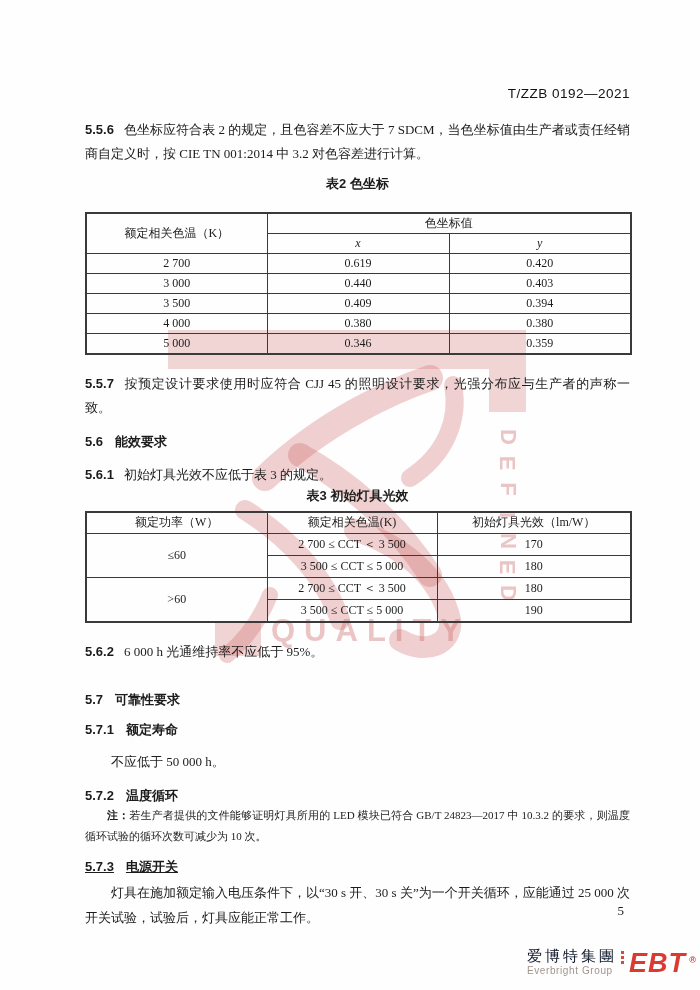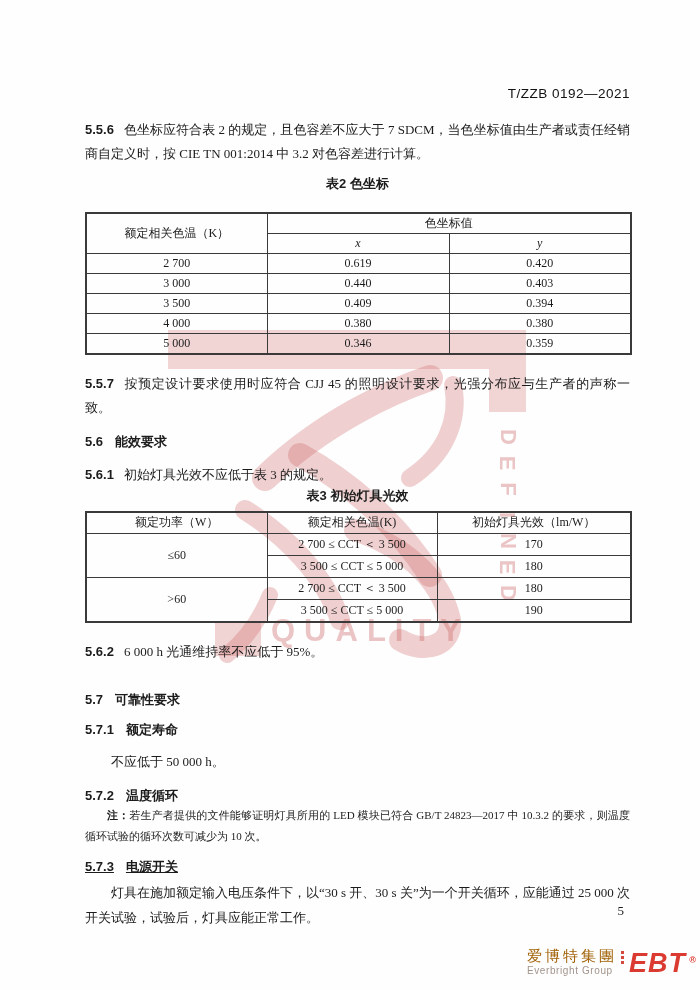--- a/index.html
+++ b/index.html
@@ -33,21 +33,21 @@
   .wm-callig { position:absolute; left:205px; top:360px; }
   
   .hdr {
     position:absolute; top:86px; right:70px; z-index:2;
     font-family:"Liberation Sans","DejaVu Sans",sans-serif;
     font-size:13.5px; letter-spacing:.5px; color:#111;
   }
   .pageno { position:absolute; top:903px; right:76px; z-index:2; font-size:13px; }
   .brand { position:absolute; top:948px; right:4px; z-index:2; display:flex; align-items:flex-start; }
   .brand-txt { text-align:left; margin-right:4px; }
-  .brand-cn { font-size:15px; letter-spacing:3px; color:#a16207; line-height:17px; font-family:"Liberation Serif",serif; }
+  .brand-cn { font-size:15px; letter-spacing:3px; color:#0f172a; line-height:17px; font-family:"Liberation Serif",serif; }
   .brand-en { font-size:10px; letter-spacing:.6px; color:#a2938c; line-height:12px; font-family:"Liberation Sans",sans-serif; }
   .brand-dots { display:flex; flex-direction:column; gap:2px; margin:3px 5px 0 0; }
   .brand-dots i { width:3px; height:3px; background:#d44a40; }
   .brand-ebt {
     font-family:"Liberation Sans","DejaVu Sans",sans-serif;
     font-weight:bold; font-style:italic; font-size:27px; line-height:30px;
     color:#db3a30; letter-spacing:1px; position:relative; padding-right:10px;
   }
   .brand-reg { position:absolute; top:-3px; right:-1px; font-size:9px; font-style:normal; color:#db3a30; }
   

